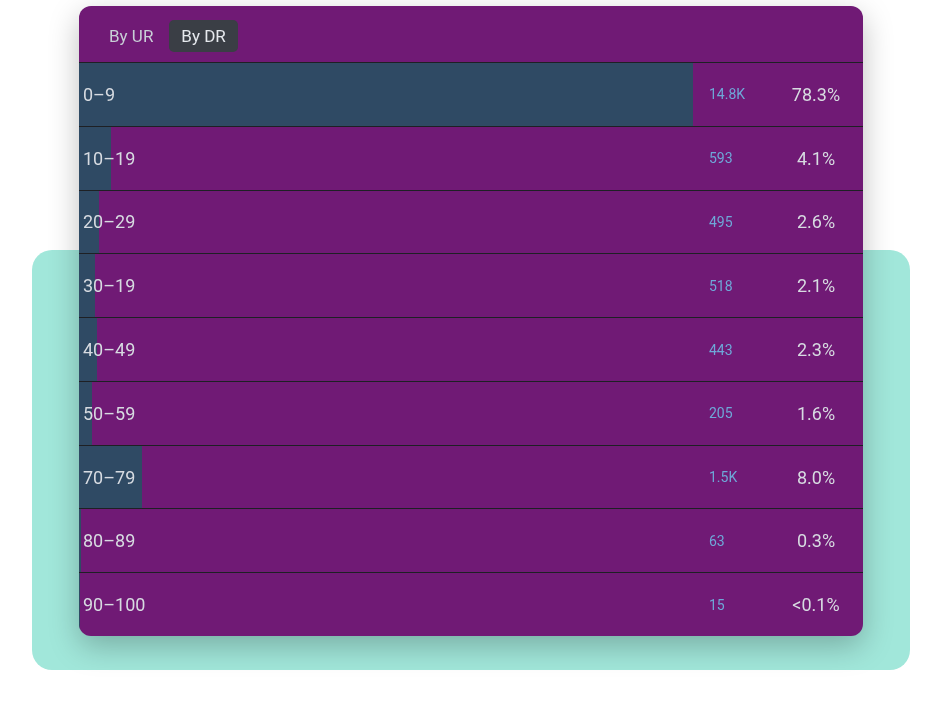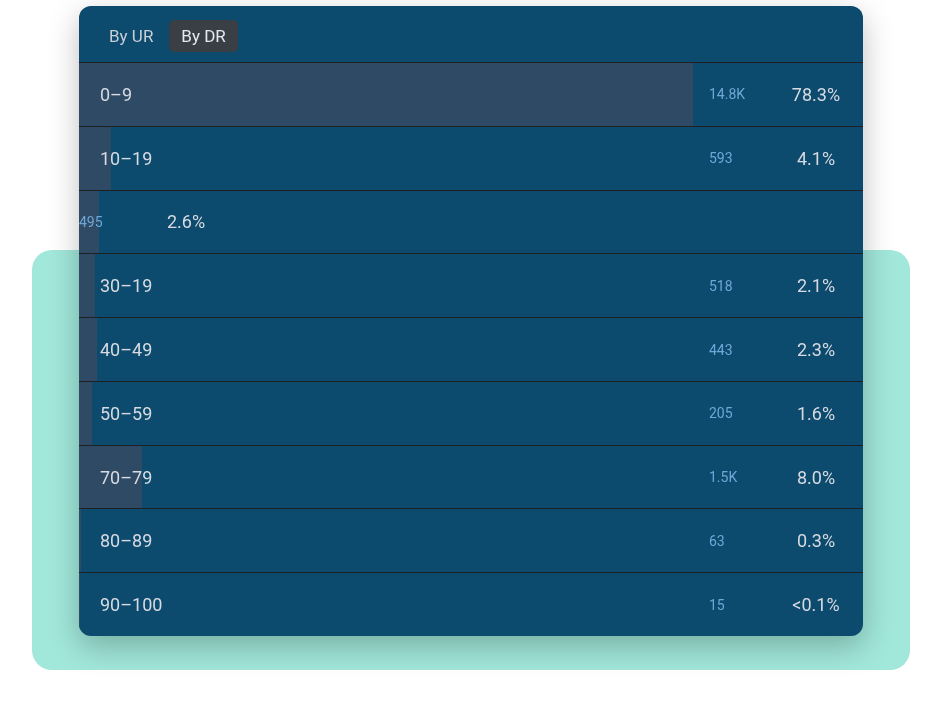--- a/index.html
+++ b/index.html
@@ -23,21 +23,21 @@
       top: 250px;
       width: 878px;
       height: 420px;
     }
     .panel {
       position: absolute;
       left: 79px;
       top: 6px;
       width: 784px;
       height: 630px;
-      background: #0c4a6e;
+      background: #701a75;
       border-radius: 12px;
       box-shadow: 0 10px 30px rgba(0,0,0,0.25);
       overflow: hidden;
       display: flex;
       flex-direction: column;
     }
     .tabs {
       display: flex;
       gap: 4px;
       padding: 14px 18px 10px 18px;
@@ -74,21 +74,21 @@
       left: 0;
       top: 0;
       bottom: 0;
       background: #2f4a64;
     }
     .label {
       position: relative;
       z-index: 2;
       color: #d7dbe1;
       font-size: 18px;
-      padding-left: 21px;
+      padding-left: 4px;
       flex: 1;
     }
     .count {
       position: relative;
       z-index: 2;
       color: #6ea8d8;
       font-size: 14px;
       text-align: left;
       min-width: 80px;
       padding-right: 6px;
@@ -126,20 +126,21 @@
 
     <div class="row">
       <div class="bar" style="width: 4.1%;"></div>
       <div class="label">10–19</div>
       <div class="count">593</div>
       <div class="pct">4.1%</div>
     </div>
 
     <div class="row">
       <div class="bar" style="width: 2.6%;"></div>
+      <div class="label">20–29</div>
       <div class="count">495</div>
       <div class="pct">2.6%</div>
     </div>
 
     <div class="row">
       <div class="bar" style="width: 2.1%;"></div>
       <div class="label">30–19</div>
       <div class="count">518</div>
       <div class="pct">2.1%</div>
     </div>

